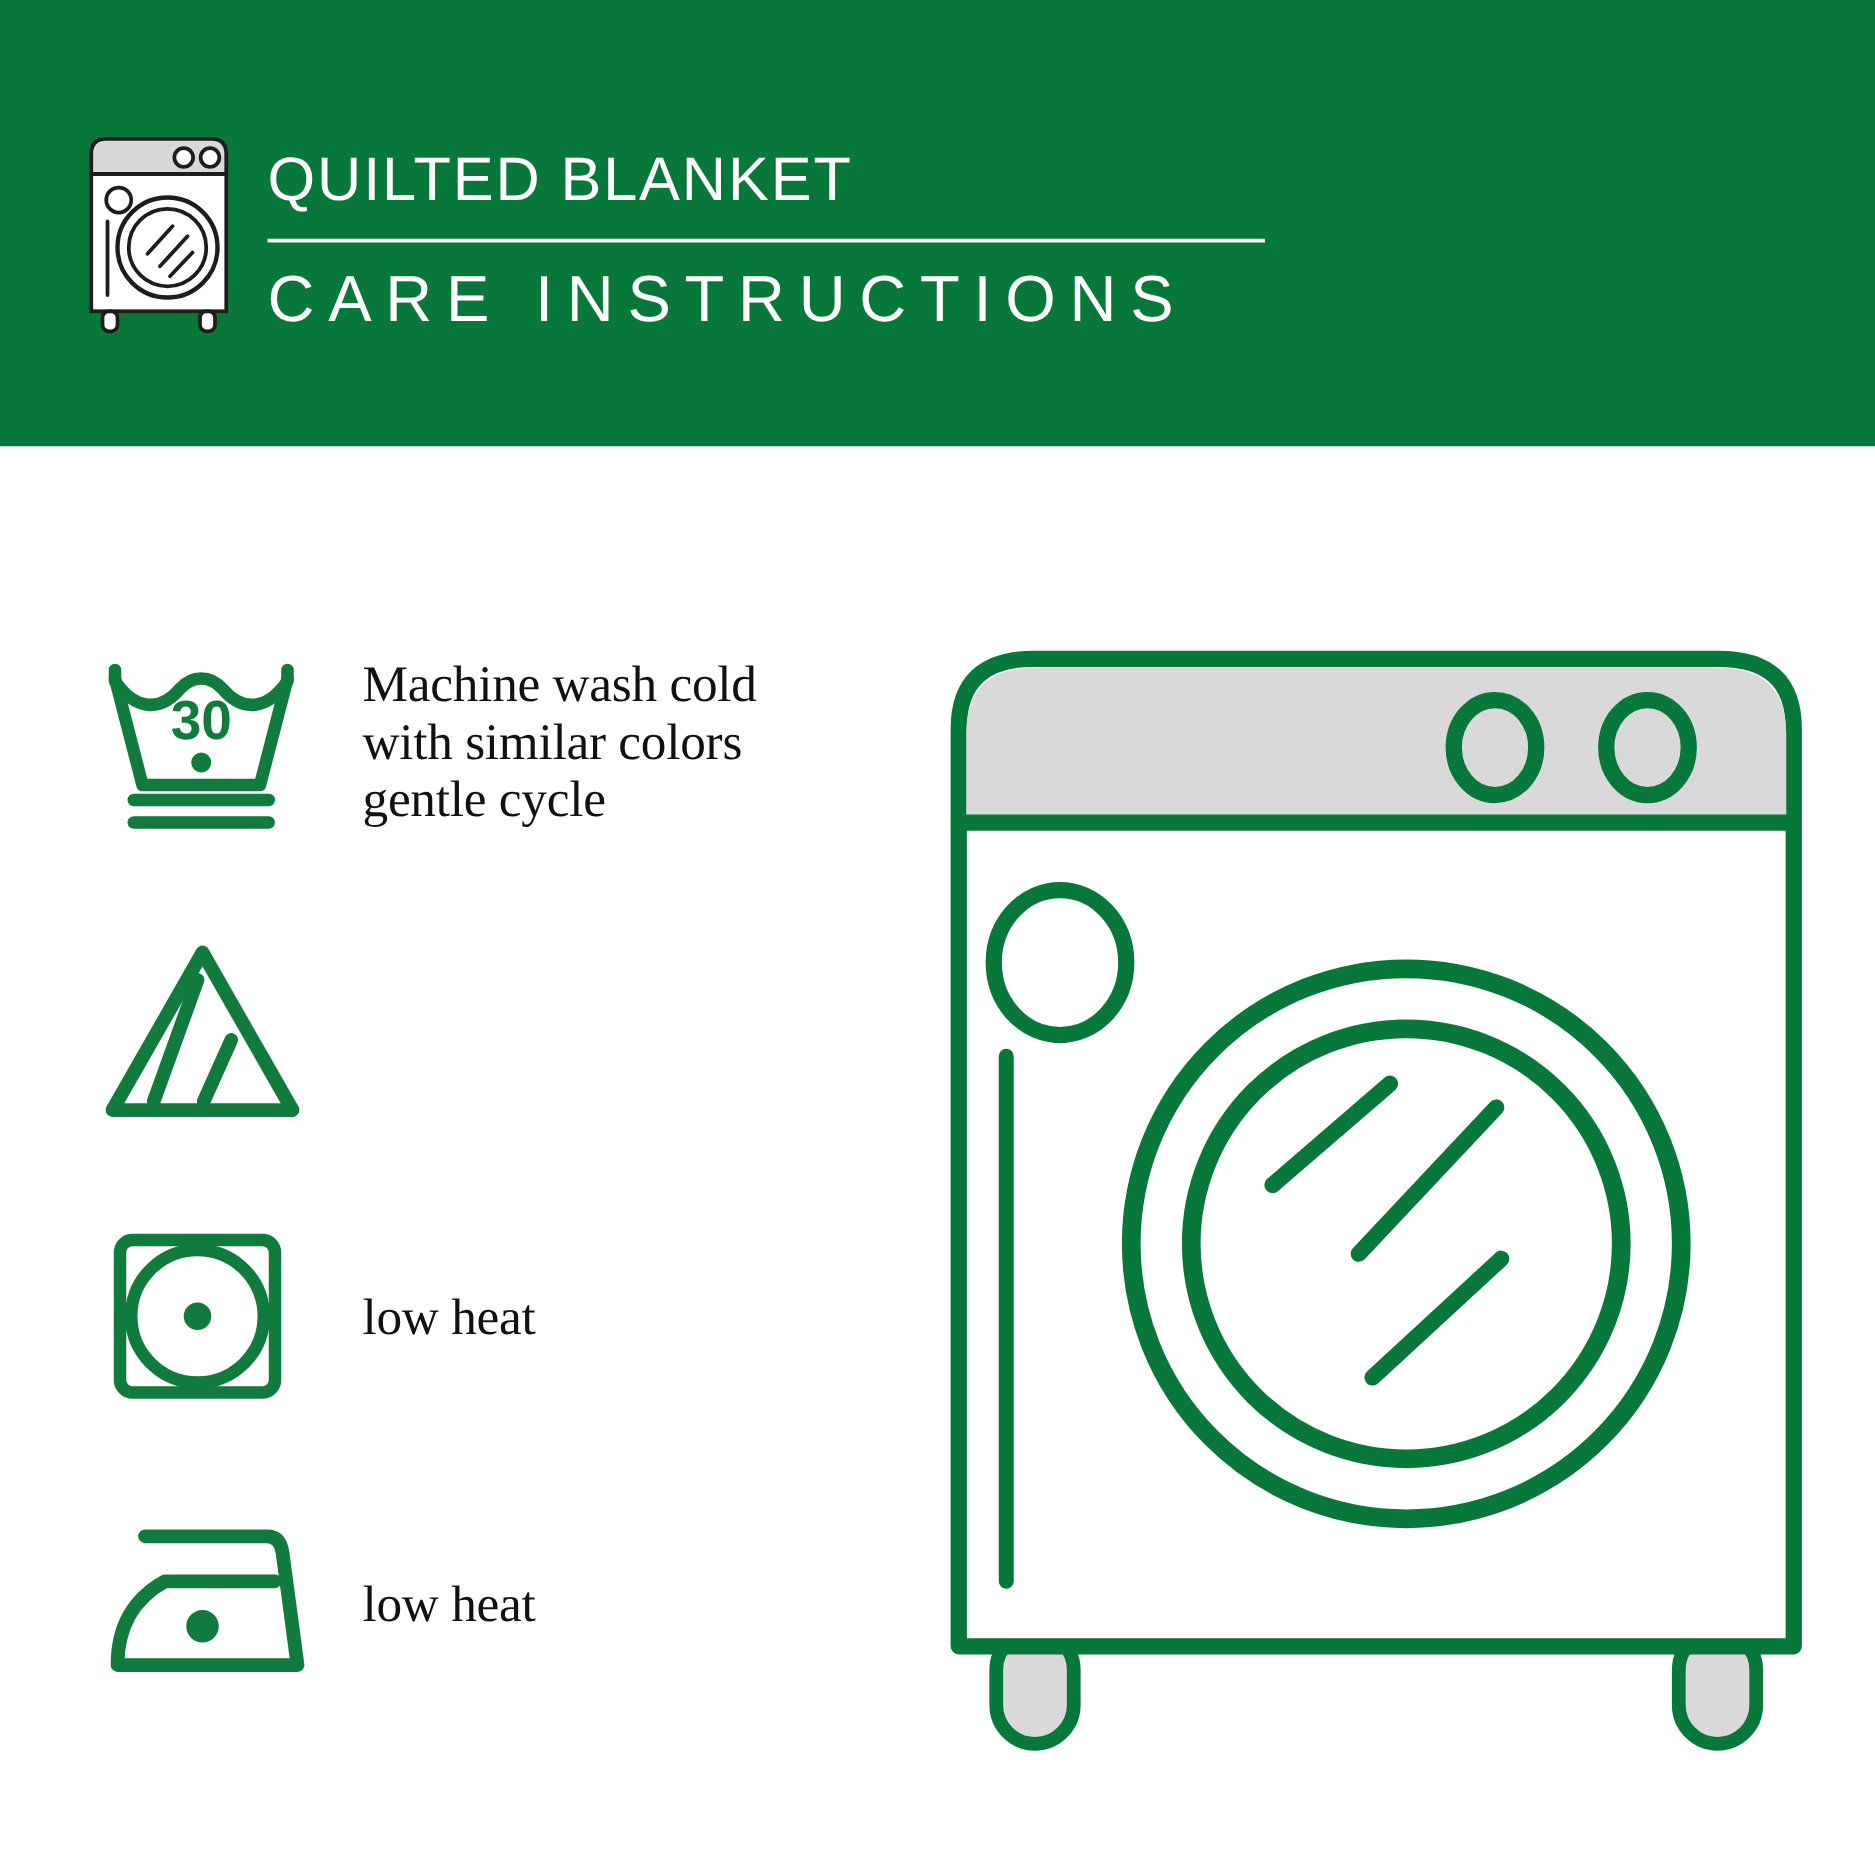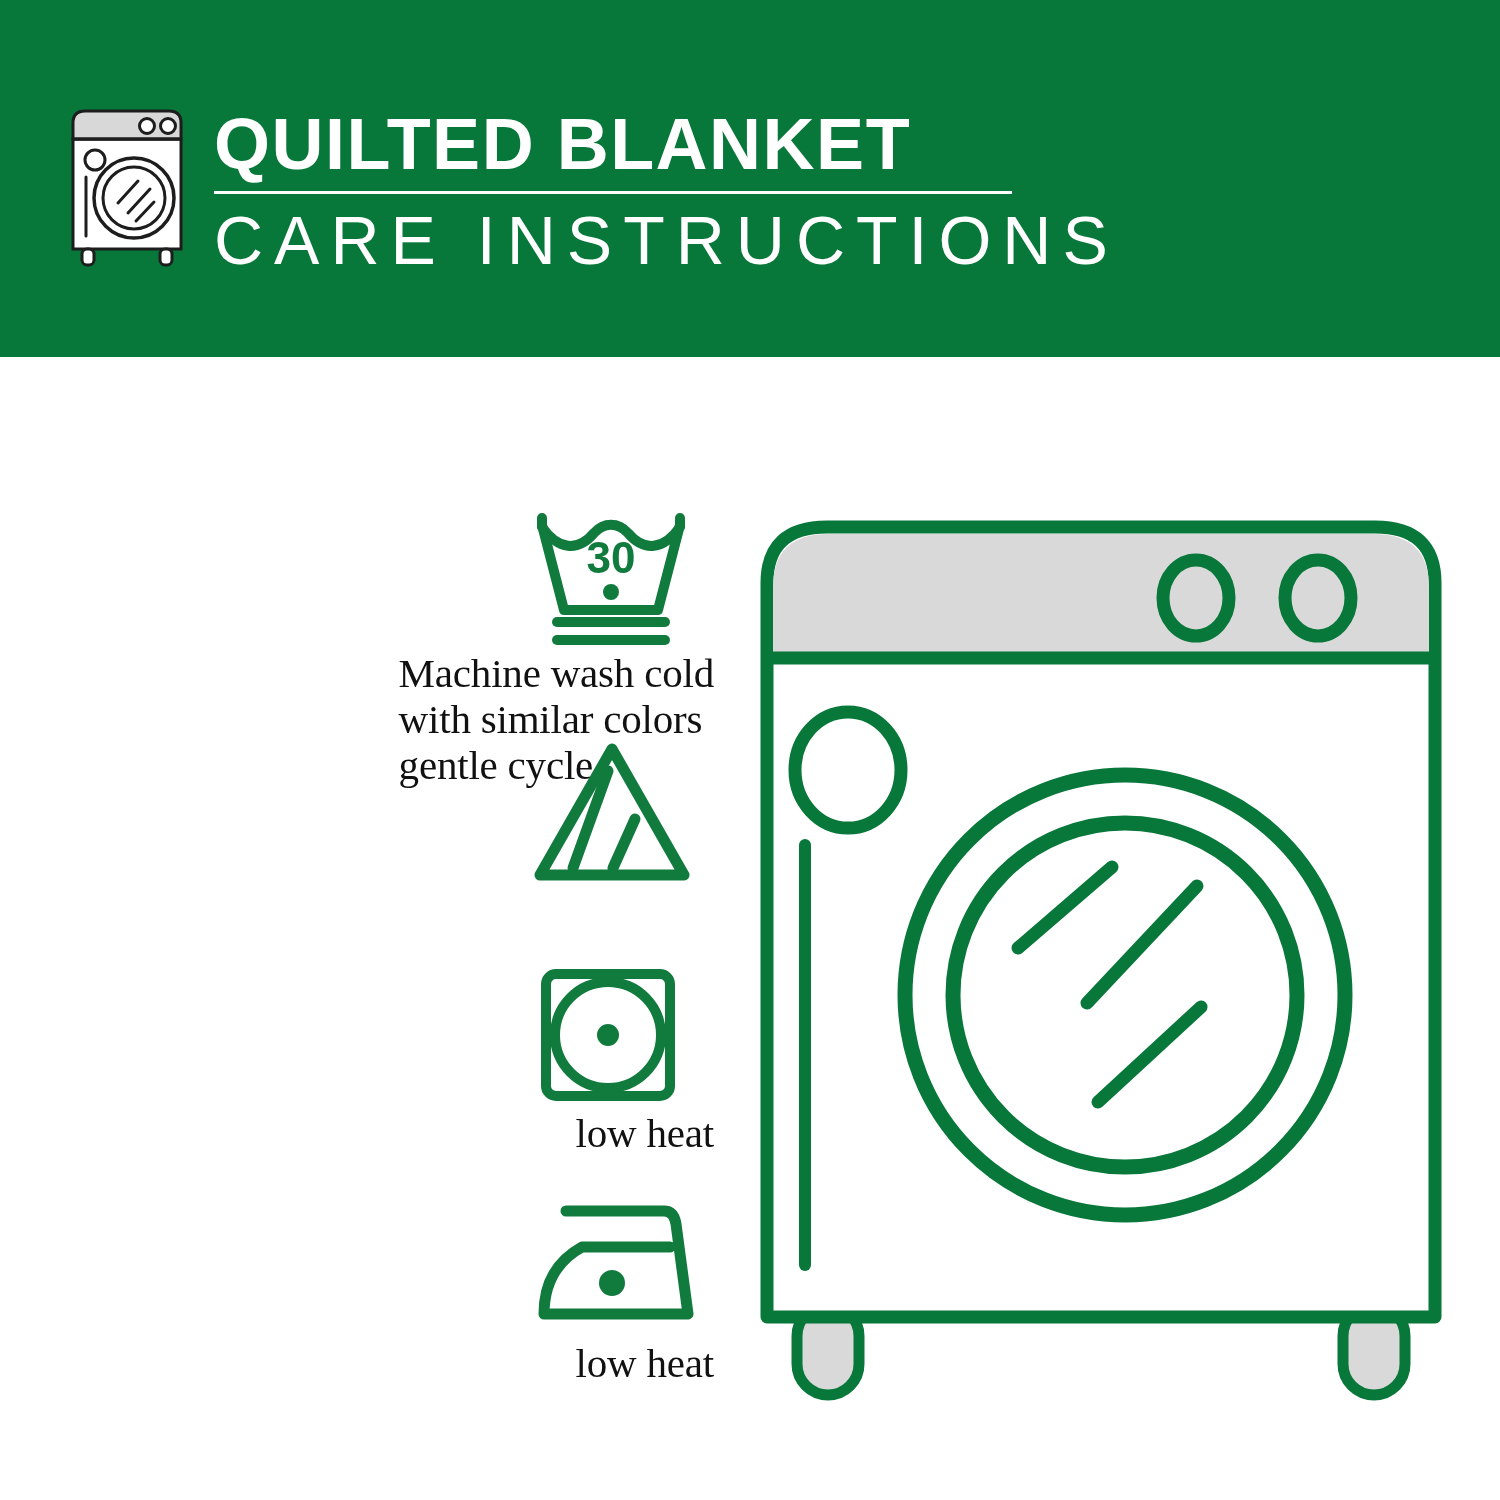--- a/index.html
+++ b/index.html
@@ -38,58 +38,57 @@
     height: 168px;
   }
   .header-text-block {
     position: absolute;
     left: 214px;
     top: 104px;
     width: 840px;
   }
   .title-main {
     font-family: "Liberation Sans", sans-serif;
-    font-size: 72px;
+    font-size: 49px;
     line-height: 80px;
-    font-weight: 700;
+    font-weight: 400;
     color: #ffffff;
     letter-spacing: 1.5px;
     white-space: nowrap;
   }
   .title-rule {
     width: 798px;
     height: 3px;
     background: #ffffff;
     margin-top: 7px;
     margin-bottom: 6px;
   }
   .title-sub {
     font-family: "Liberation Sans", sans-serif;
-    font-size: 68px;
+    font-size: 52px;
     line-height: 80px;
     font-weight: 400;
     color: #ffffff;
     letter-spacing: 11px;
     white-space: nowrap;
   }
 
   
   .care-list {
     position: absolute;
     left: 74px;
     top: 500px;
     width: 640px;
   }
   .care-row {
     position: relative;
     display: flex;
-    align-items: flex-end;
+    align-items: center;
     height: 185px;
     margin-bottom: 45px;
-    flex-direction: column;
   }
   .care-row:last-child { margin-bottom: 0; }
   .care-symbol {
     width: 190px;
     min-width: 190px;
     height: 160px;
     display: flex;
     align-items: center;
     justify-content: flex-start;
   }

